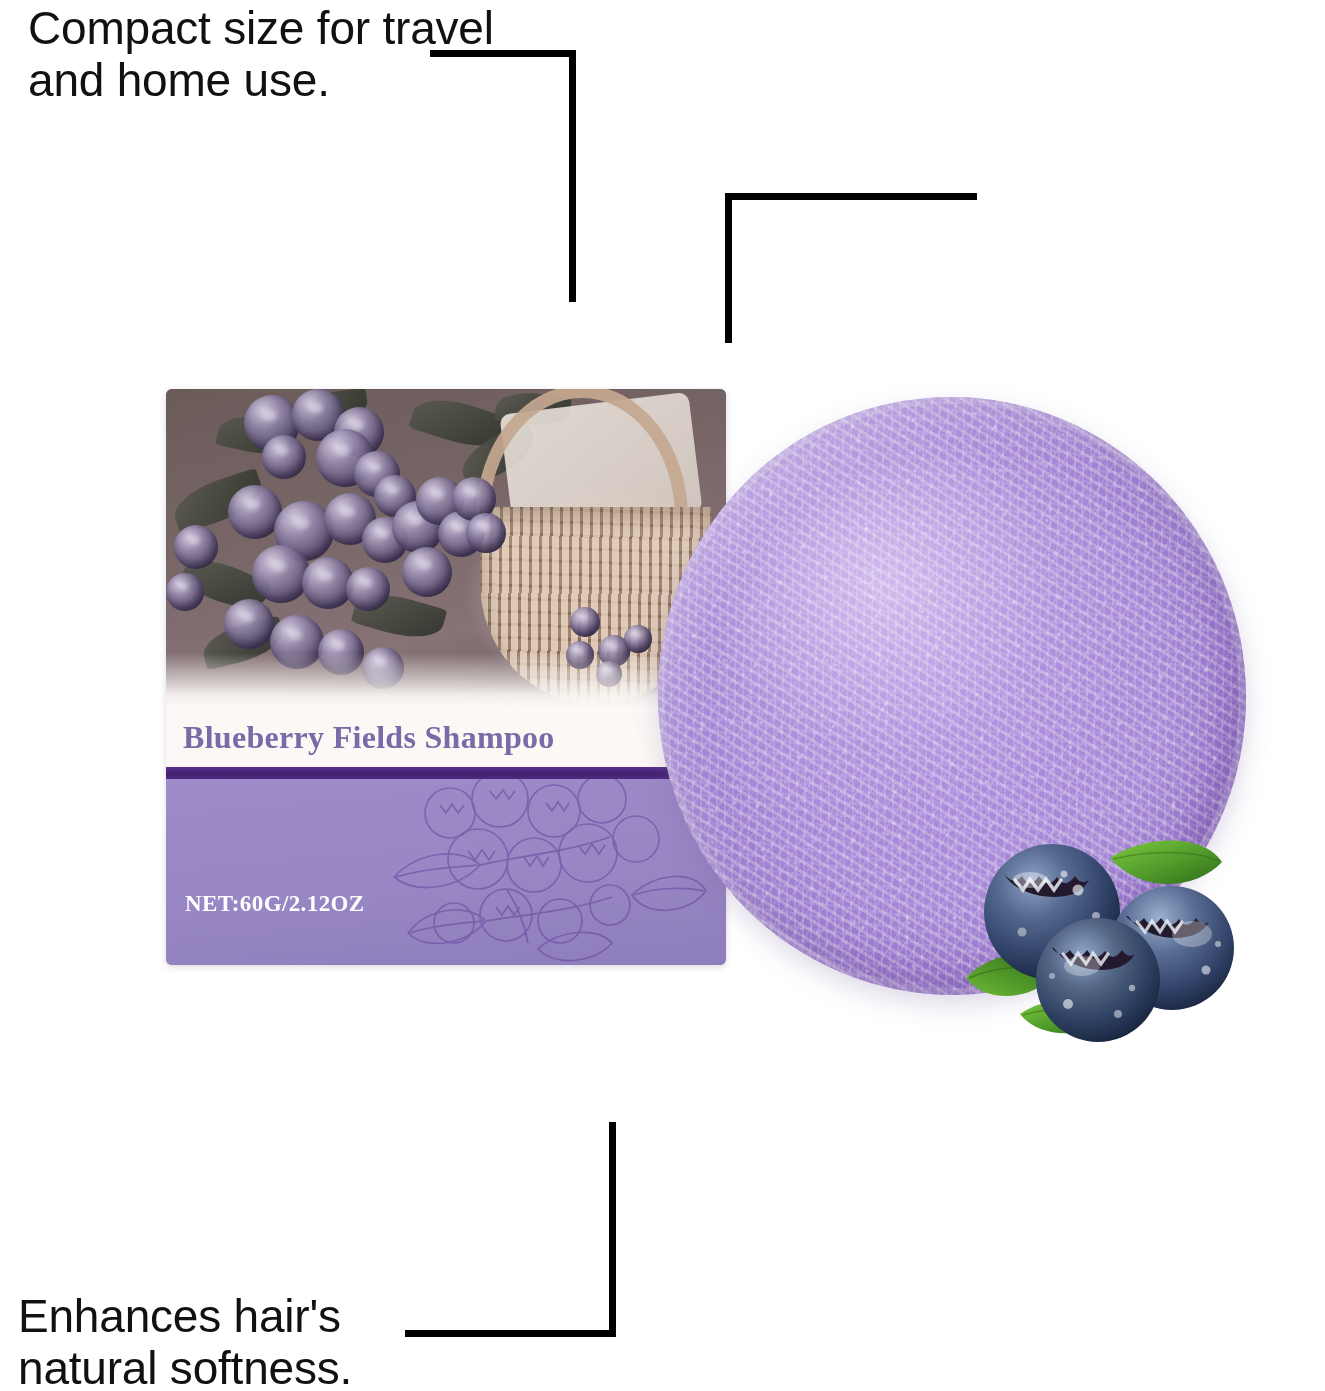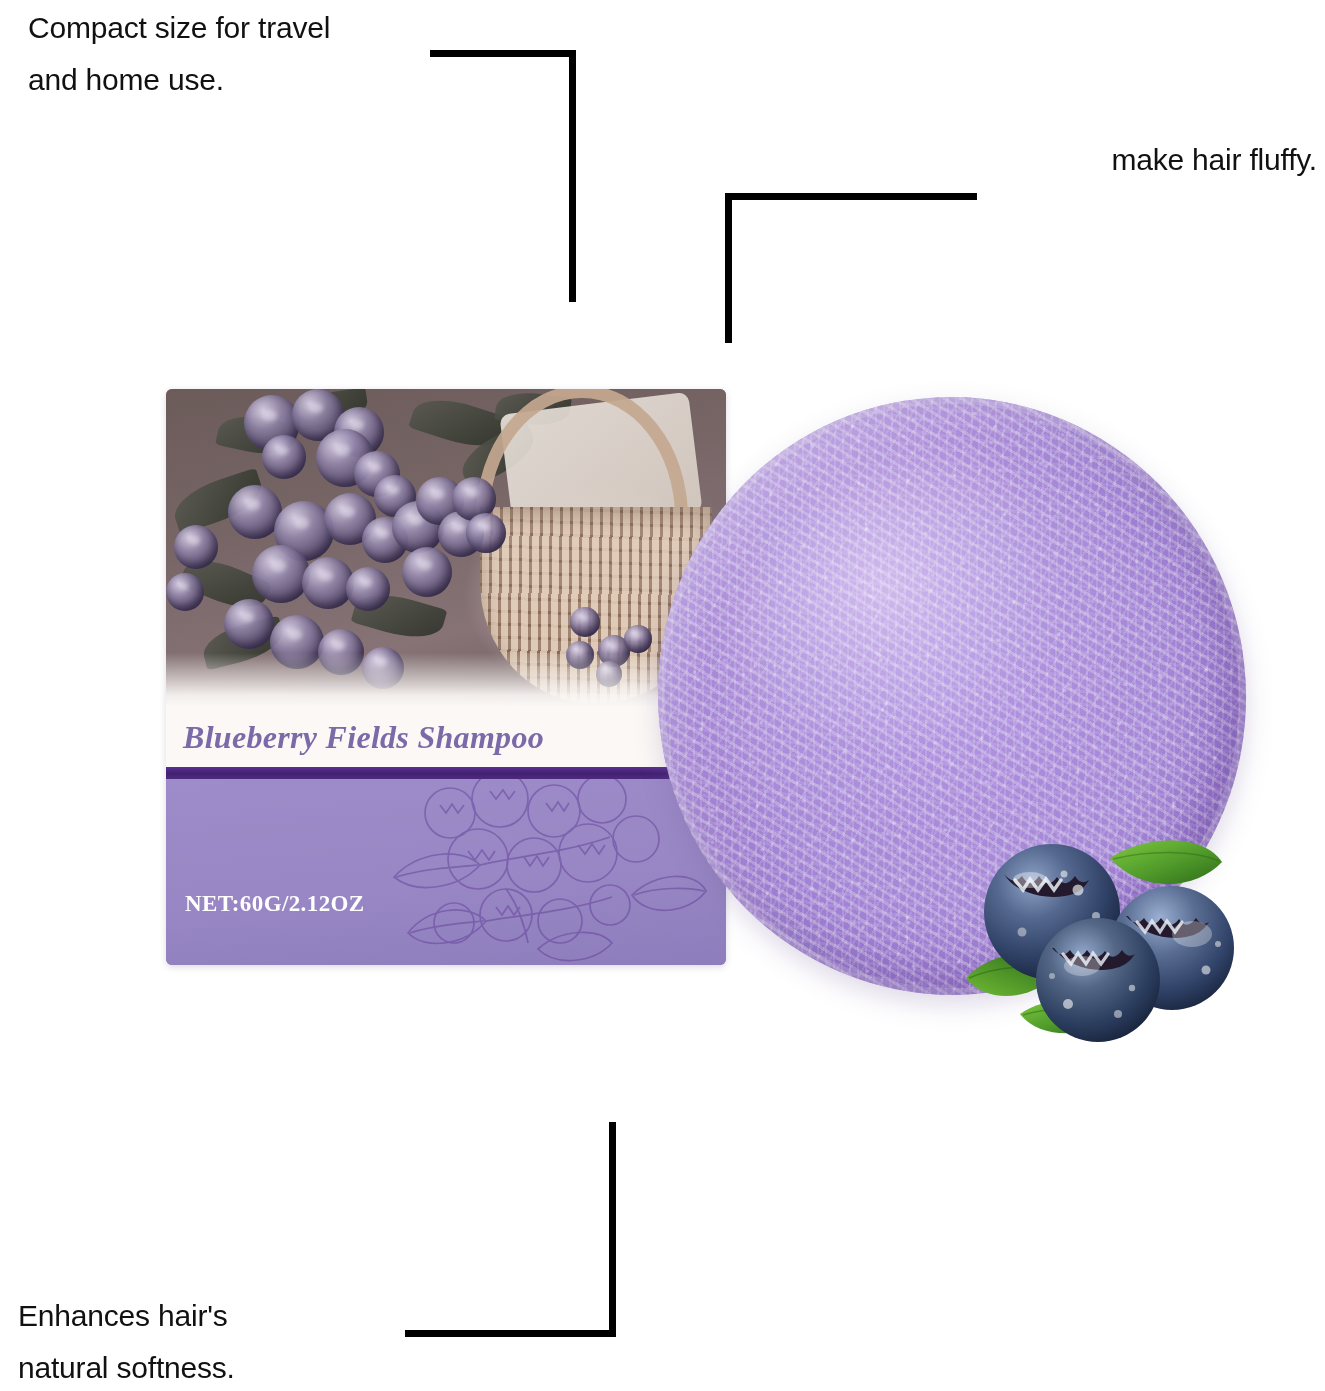--- a/index.html
+++ b/index.html
@@ -19,21 +19,21 @@
     height: 1391px;
     background: #ffffff;
     overflow: hidden;
   }
 
   
   .callout-text {
     position: absolute;
     color: #111111;
     font-family: "Liberation Sans", sans-serif;
-    font-size: 30px;
+    font-size: 46px;
     line-height: 52px;
     font-weight: 400;
     white-space: pre-line;
     letter-spacing: -0.2px;
   }
   #callout-1-text { left: 28px;  top: 2px; }
   #callout-2-text { right: 8px;  top: 134px; text-align: right; }
   #callout-3-text { left: 18px;  top: 1290px; }
 
   
@@ -141,21 +141,20 @@
 
   
   .box-title-band {
     position: absolute;
     left: 0; top: 318px;
     width: 100%;
     height: 60px;
     background: #fbf8f5;
     display: flex;
     align-items: center;
-    font-style: italic;
   }
   .box-title {
     font-family: "Liberation Serif", "DejaVu Serif", serif;
     font-weight: 700;
     font-size: 32px;
     color: #7a6aa8;
     letter-spacing: 0.3px;
     white-space: nowrap;
     padding-left: 17px;
   }
@@ -271,21 +270,20 @@
 </head>
 <body>
 
 <div id="stage">
 
   <div class="callout-text" id="callout-1-text">Compact size for travel
 and home use.</div>
   <div class="leader h" id="leader-1-h"></div>
   <div class="leader v" id="leader-1-v"></div>
 
-  <div class="callout-text" id="callout-2-text">make hair fluffy.</div>
   <div class="leader h" id="leader-2-h"></div>
   <div class="leader v" id="leader-2-v"></div>
 
   <div class="callout-text" id="callout-3-text">Enhances hair's
 natural softness.</div>
   <div class="leader v" id="leader-3-v"></div>
   <div class="leader h" id="leader-3-h"></div>
 
   <div id="product-box">
 

